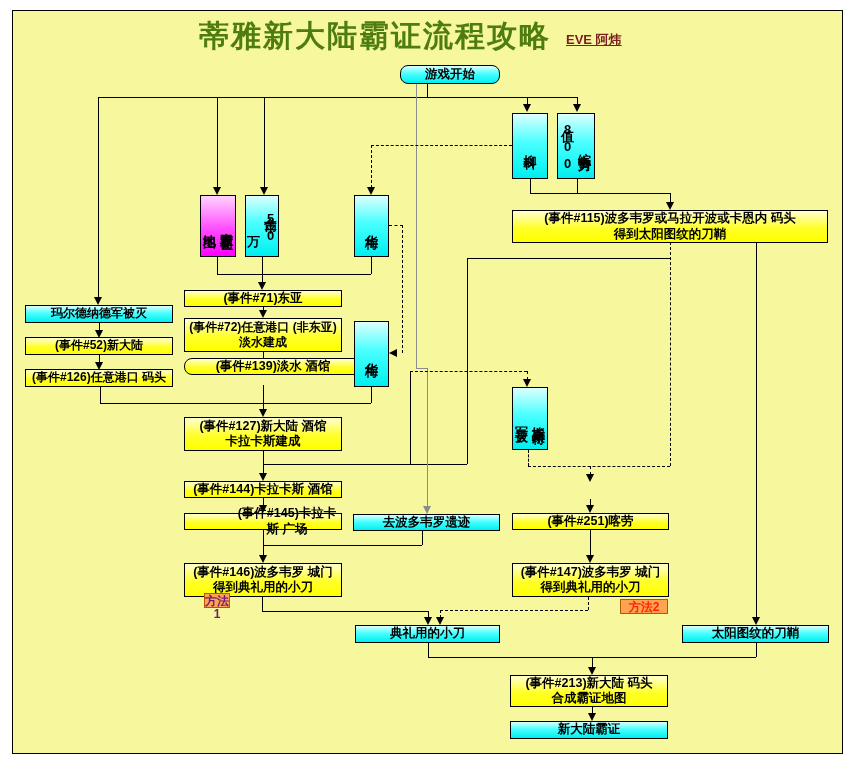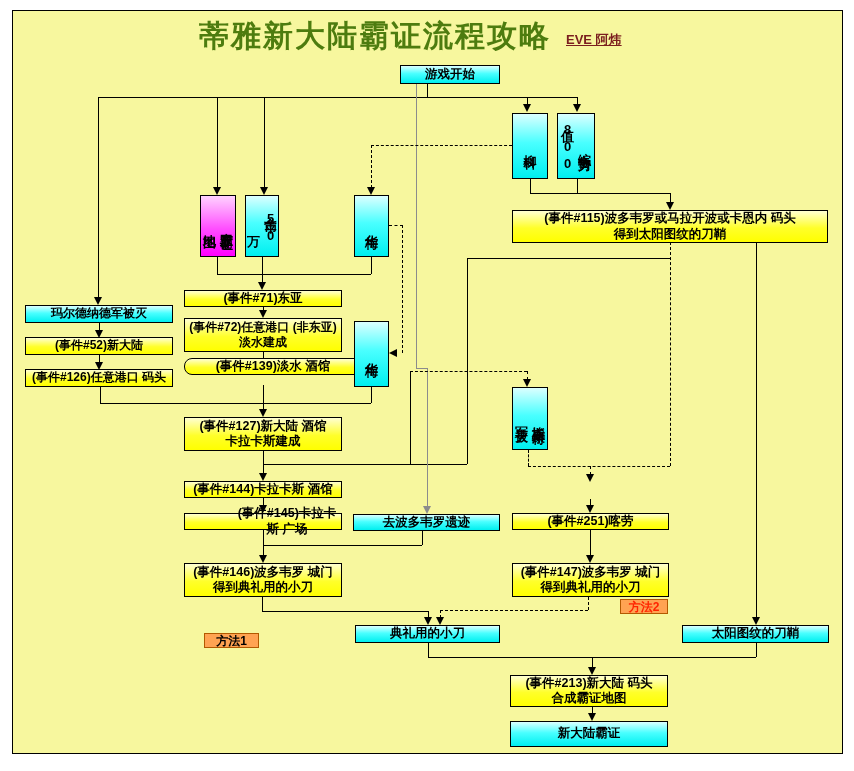--- a/index.html
+++ b/index.html
@@ -127,21 +127,21 @@
       <div class="ad" style="left: 588px; top: 667px;"></div>
       <div class="ad" style="left: 588px; top: 713px;"></div>
       <div class="ad" style="left: 367px; top: 187px;"></div>
       <div class="ad" style="left: 523px; top: 379px;"></div>
       <div class="ad" style="left: 95px; top: 330px;"></div>
       <div class="ad" style="left: 95px; top: 362px;"></div>
       <div class="ad gray" style="left: 423px; top: 506px;"></div>
       <div class="al" style="left: 389px; top: 349px;"></div>
     </div>
 
-  <div class="node cyan" style="left:400px;top:65px;width:100px;height:19px;">游戏开始</div>
+  <div class="node cyan" style="left:400px;top:65px;width:100px;height:19px;border-radius:8px;">游戏开始</div>
   <div class="node cyan vbox" style="left:512px;top:113px;width:36px;height:66px;">柳科</div>
   <div class="node cyan vbox" style="left:557px;top:113px;width:38px;height:66px;">综合势力
 值800</div>
   <div class="node magenta vbox" style="left:200px;top:195px;width:36px;height:62px;">东亚霸证
 地图</div>
   <div class="node cyan vbox" style="left:245px;top:195px;width:34px;height:62px;">金币50
 万</div>
   <div class="node cyan vbox" style="left:354px;top:195px;width:35px;height:62px;">华梅</div>
   <div class="node yellow" style="left:512px;top:210px;width:316px;height:33px;">(事件#115)波多韦罗或马拉开波或卡恩内 码头
 得到太阳图纹的刀鞘</div>
@@ -162,20 +162,20 @@
   <div class="node cyan" style="left:353px;top:514px;width:147px;height:17px;">去波多韦罗遗迹</div>
 
   <div class="node cyan vbox" style="left:512px;top:387px;width:36px;height:63px;">埃斯康特
 军被灭</div>
   <div class="node yellow" style="left:512px;top:513px;width:157px;height:17px;">(事件#251)喀劳</div>
 
   <div class="node yellow" style="left:184px;top:563px;width:158px;height:34px;">(事件#146)波多韦罗 城门
 得到典礼用的小刀</div>
   <div class="node yellow" style="left:512px;top:563px;width:157px;height:34px;">(事件#147)波多韦罗 城门
 得到典礼用的小刀</div>
-  <div class="method" style="left:204px;top:633px;width:55px;height:15px;background:#FFA352;color:#000000;">方法1</div>
+  <div class="method" style="left:204px;top:593px;width:26px;height:15px;background:#FFA352;color:#701a75;">方法1</div>
   <div class="method" style="left:600px;top:599px;width:48px;height:15px;background:#FFA352;color:#FF2400;margin-left:20px;">方法2</div>
   <div class="node cyan" style="left:355px;top:625px;width:145px;height:18px;">典礼用的小刀</div>
   <div class="node cyan" style="left:682px;top:625px;width:147px;height:18px;">太阳图纹的刀鞘</div>
   <div class="node yellow" style="left:510px;top:675px;width:158px;height:32px;">(事件#213)新大陆 码头
 合成霸证地图</div>
-  <div class="node cyan" style="left:510px;top:721px;width:158px;height:26px;">新大陆霸证</div>
+  <div class="node cyan" style="left:510px;top:721px;width:158px;height:18px;">新大陆霸证</div>
 </div>
 
 </body></html>

